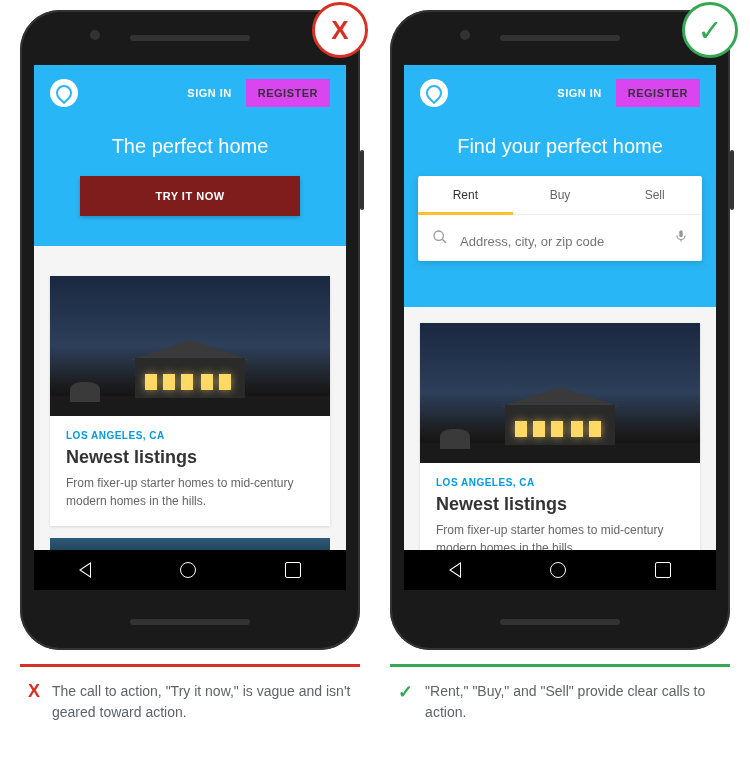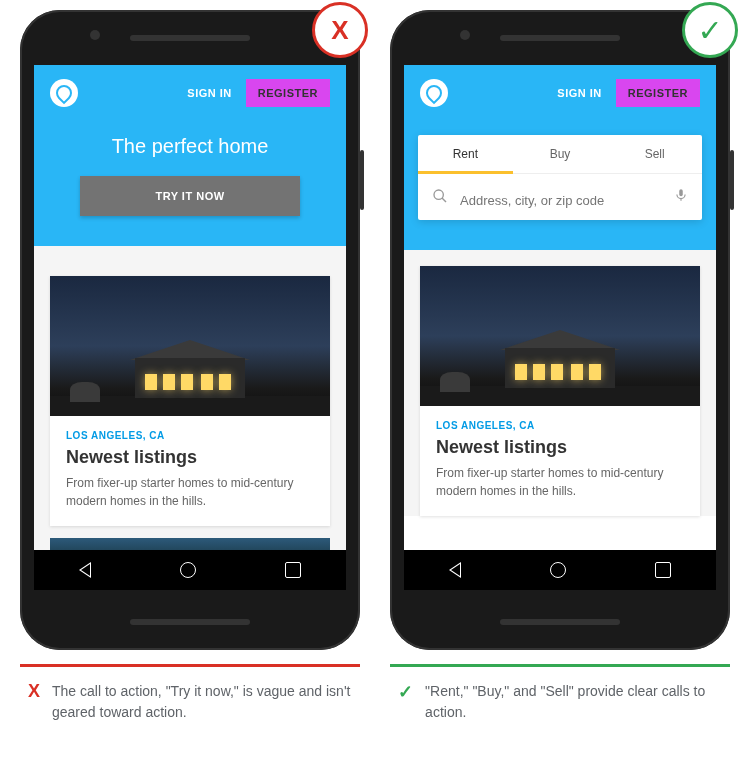--- a/index.html
+++ b/index.html
@@ -90,29 +90,29 @@
     .register {
       background: #d946ef; color: #333; font-size: 11px; font-weight: 600;
       padding: 8px 12px; letter-spacing: 0.5px;
     }
     .headline {
       text-align: center; color: #fff; font-size: 20px; font-weight: 300;
       margin-bottom: 18px;
     }
     .cta-btn {
       display: block; margin: 0 auto;
-      background: #737373; color: #fff;
+      background: #7f1d1d; color: #fff;
       padding: 14px 40px; font-size: 11px; font-weight: 600;
       letter-spacing: 0.5px; width: 220px; text-align: center;
       box-shadow: 0 2px 4px rgba(0,0,0,0.2);
     }
     .searchbox {
       background: #fff; border-radius: 2px;
       box-shadow: 0 2px 8px rgba(0,0,0,0.15);
-      margin: 0 -2px;
+      margin: 16px -2px;
     }
     .tabs { display: flex; border-bottom: 1px solid #eee; }
     .tab {
       flex: 1; text-align: center; padding: 12px 0;
       font-size: 12px; color: #666; font-weight: 500;
       position: relative;
     }
     .tab.active { color: #333; }
     .tab.active::after {
       content: ""; position: absolute; bottom: -1px; left: 0; right: 0;
@@ -258,20 +258,21 @@
             <div class="hero">
               <div class="topbar">
                 <div class="logo">
                     <div class="logo-inner"></div>
                   </div>
                 <div class="auth">
                   <span class="signin">SIGN IN</span>
                   <span class="register">REGISTER</span>
                 </div>
               </div>
+              <div class="headline">Find your perfect home</div>
               <div class="searchbox">
                 <div class="tabs">
                   <div class="tab active">Rent</div>
                   <div class="tab">Buy</div>
                   <div class="tab">Sell</div>
                 </div>
                 <div class="search-row">
                   <span class="search-ico">
                     <svg width="16" height="16" viewBox="0 0 24 24" fill="none" stroke="#999" stroke-width="2">
                         <circle cx="10" cy="10" r="7"></circle>

